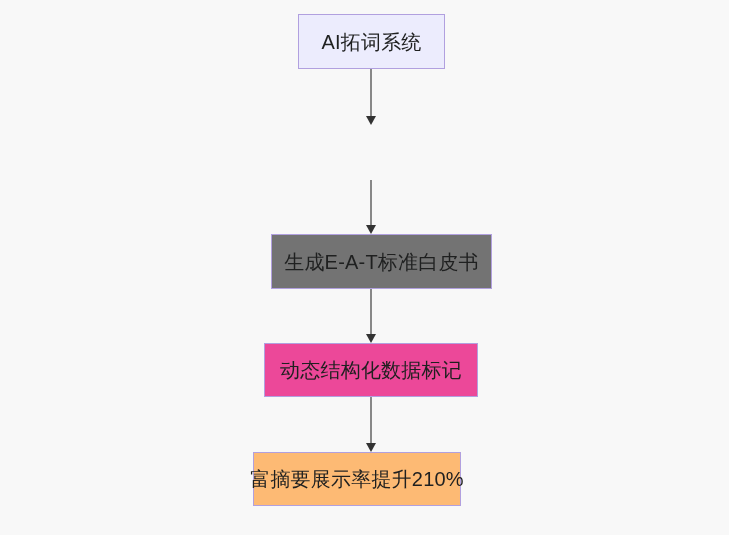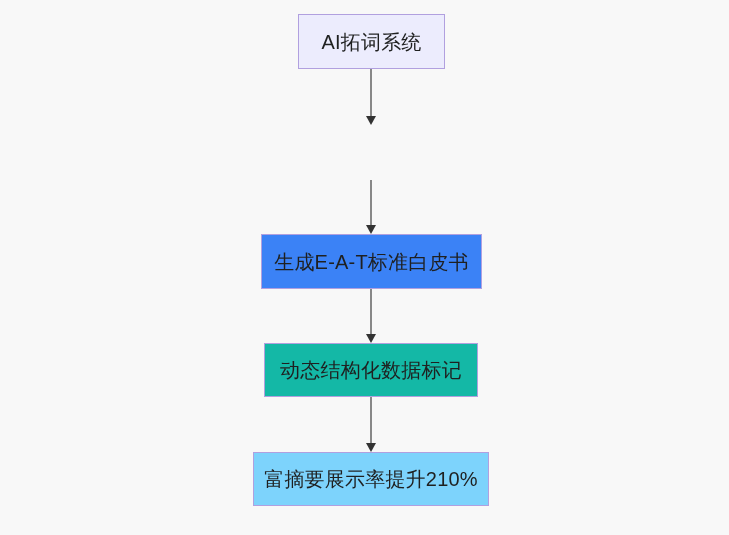--- a/index.html
+++ b/index.html
@@ -68,22 +68,22 @@
       <line class="edge-line" x1="10" y1="0" x2="10" y2="47"></line>
       <polygon class="edge-head" points="5,45 15,45 10,54"></polygon>
     </svg>
     <svg class="edge" width="20" height="55" style="left: 361px; top: 397px;">
       <line class="edge-line" x1="10" y1="0" x2="10" y2="48"></line>
       <polygon class="edge-head" points="5,46 15,46 10,55"></polygon>
     </svg>
     <div class="node" style="left: 298px; top: 14px; width: 147px; height: 55px; background: rgb(236, 236, 253); border-color: rgb(177, 160, 223);">
       <span class="node-label" style="color: rgb(31, 32, 32);">AI拓词系统</span>
     </div>
-    <div class="node" style="left: 261px; top: 234px; width: 221px; height: 55px; background: #3b82f6; border-color: rgb(177, 160, 223);">
+    <div class="node" style="left: 271px; top: 234px; width: 221px; height: 55px; background: #737373; border-color: rgb(177, 160, 223);">
       <span class="node-label" style="color: rgb(31, 32, 32);">生成E-A-T标准白皮书</span>
     </div>
-    <div class="node" style="left: 264px; top: 343px; width: 214px; height: 54px; background: #14b8a6; border-color: rgb(177, 160, 223);">
+    <div class="node" style="left: 264px; top: 343px; width: 214px; height: 54px; background: #ec4899; border-color: rgb(177, 160, 223);">
       <span class="node-label" style="color: rgb(31, 32, 32);">动态结构化数据标记</span>
     </div>
-    <div class="node" style="left: 253px; top: 452px; width: 236px; height: 54px; background: #7dd3fc; border-color: rgb(177, 160, 223);">
+    <div class="node" style="left: 253px; top: 452px; width: 208px; height: 54px; background: #fdba74; border-color: rgb(177, 160, 223);">
       <span class="node-label" style="color: rgb(31, 32, 32);">富摘要展示率提升210%</span>
     </div>
   </div>
 
 </body></html>

